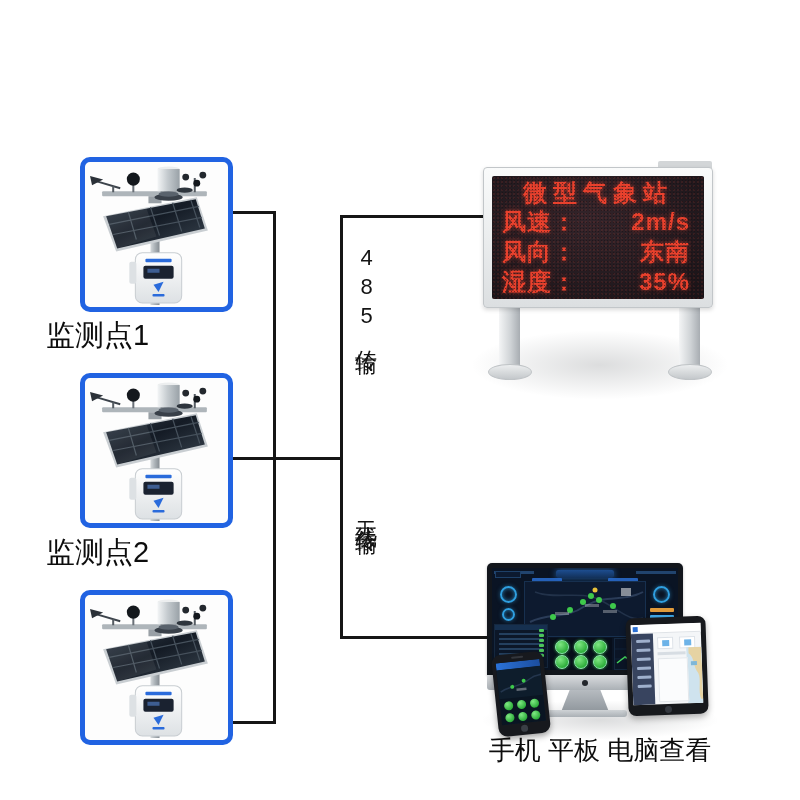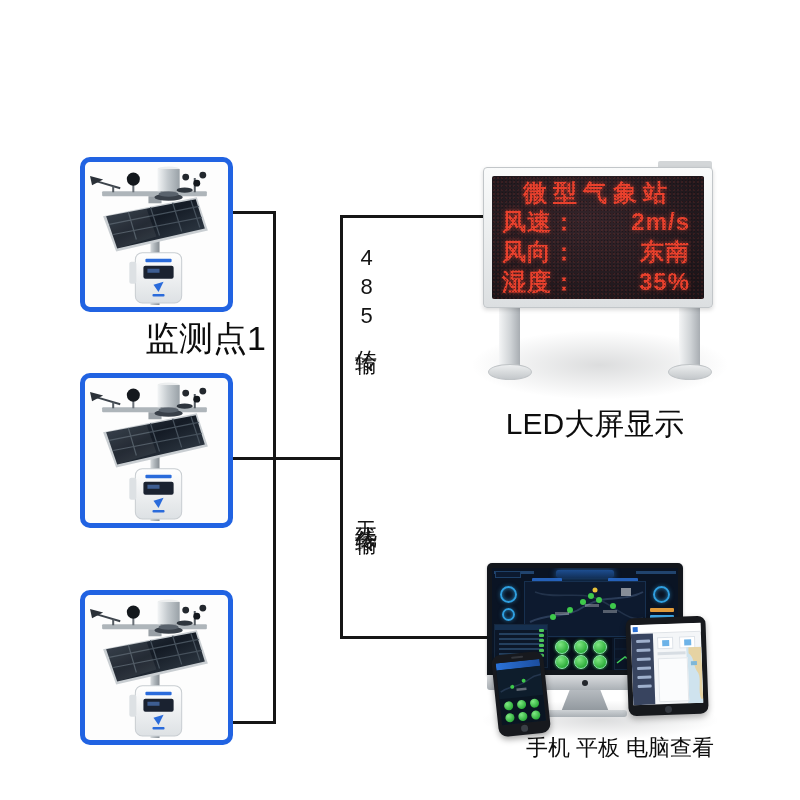--- a/index.html
+++ b/index.html
@@ -15,22 +15,22 @@
     -webkit-text-stroke:2.5px #000;
   }
   
   .station-card {
     position:absolute; left:80px; width:153px; height:155px;
     border:5px solid #2163e2; border-radius:10px; background:#fdfdfd;
     display:flex; align-items:center; justify-content:center; overflow:hidden;
   }
   .station-card svg { width:141px; height:143px; }
   .station-label {
-    position:absolute; left:46px; width:220px; text-align:right;
-    font-size:34px; color:#0d0d0d; font-weight:500;
+    position:absolute; left:46px; width:220px; text-align:left;
+    font-size:29px; color:#0d0d0d; font-weight:500;
   }
   
   .line { position:absolute; background:#161616; }
   
   .conn-label {
     position:absolute; left:351px; writing-mode:vertical-lr; text-orientation:upright;
     font-size:22px; color:#141414; letter-spacing:4px; font-weight:500;
   }
   
   .led-backtab { position:absolute; left:658px; top:161px; width:54px; height:11px;
@@ -199,20 +199,21 @@
         <use href="#station-art"></use>
       </svg>
   </div>
   <div class="station-label" style="top:316px">监测点1</div>
 
   <div class="station-card" style="top:373px">
     <svg viewBox="0 0 140 140">
         <use href="#station-art"></use>
       </svg>
   </div>
+  <div class="station-label" style="top:533px">监测点2</div>
 
   <div class="station-card" style="top:590px">
     <svg viewBox="0 0 140 140">
         <use href="#station-art"></use>
       </svg>
   </div>
 
   <div class="line" style="left:233px; top:211px; width:43px; height:3px"></div>
   <div class="line" style="left:273px; top:211px; width:3px; height:513px"></div>
   <div class="line" style="left:233px; top:457px; width:110px; height:3px"></div>
@@ -241,21 +242,20 @@
         <span>风向：</span>
         <span>东南</span>
       </div>
       <div class="led-row">
         <span>湿度：</span>
         <span>35%</span>
       </div>
       <div class="led-dots"></div>
     </div>
   </div>
-  <div class="caption" style="left:445px; top:404px; width:300px">LED大屏显示</div>
 
   <div class="soft-shadow" style="left:480px; top:700px; width:240px; height:40px"></div>
 
   <div class="monitor-body">
     <div class="monitor-screen">
       <div class="dash-corner" style="left:2px"></div>
       <div class="dash-corner" style="right:2px"></div>
       <div class="dash-header-title"></div>
       <div class="dash-pill" style="left:40px"></div>
       <div class="dash-pill" style="right:40px"></div>
@@ -368,15 +368,15 @@
         <div class="p-dot" style="left:17px; top:3px"></div>
         <div class="p-dot" style="left:30px; top:3px"></div>
         <div class="p-dot" style="left:4px; top:15px"></div>
         <div class="p-dot" style="left:17px; top:15px"></div>
         <div class="p-dot" style="left:30px; top:15px"></div>
       </div>
     </div>
     <div class="home-btn" style="bottom:3px; background:#3a3f46"></div>
   </div>
 
-  <div class="caption" style="left:460px; top:733px; width:320px; font-size:22px">手机 平板 电脑查看</div>
+  <div class="caption" style="left:440px; top:733px; width:320px; font-size:26px">手机 平板 电脑查看</div>
 
 </div>
 
 </body></html>

